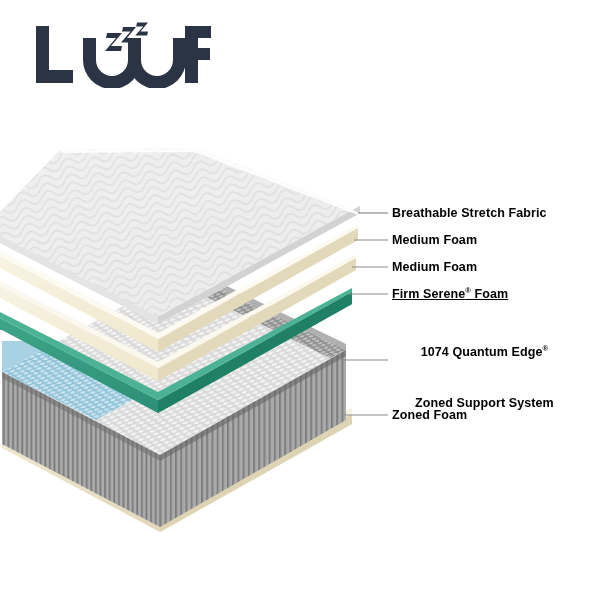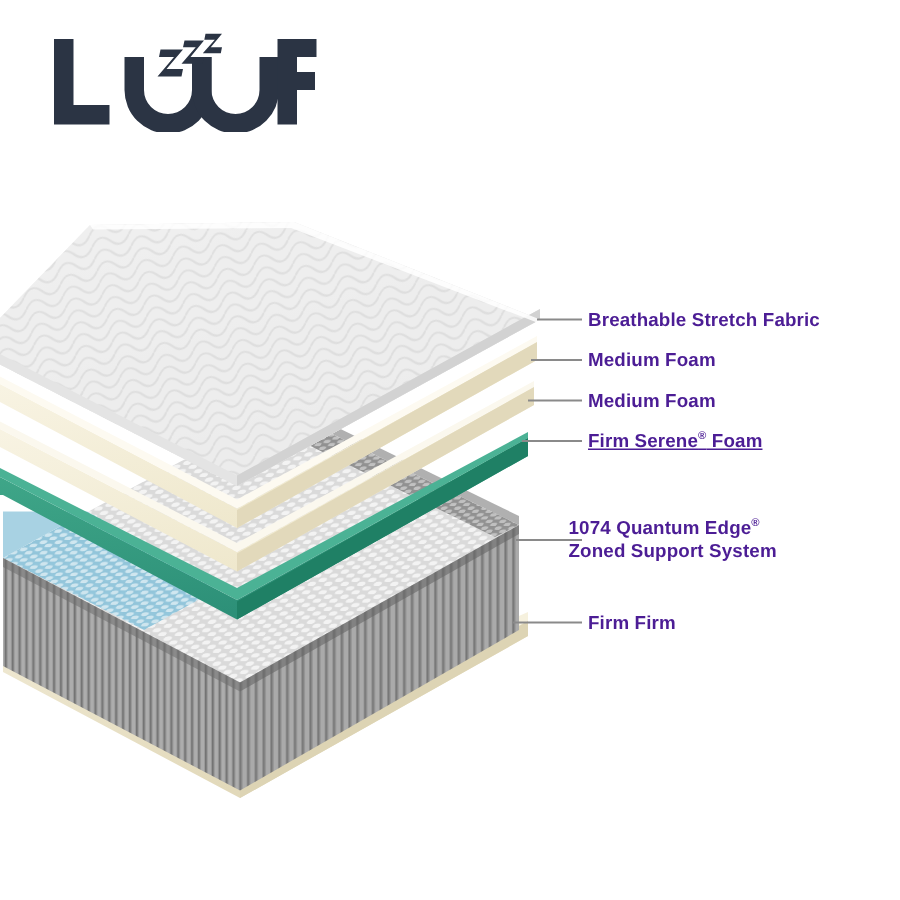--- a/index.html
+++ b/index.html
@@ -35,31 +35,31 @@
     width: 600px;
     height: 600px;
   }
 
   
   .label {
     position: absolute;
     font-family: "Liberation Sans", sans-serif;
     font-size: 12.5px;
     font-weight: 700;
-    color: #4c1d95;
+    color: #000000;
     letter-spacing: 0.1px;
     white-space: nowrap;
     line-height: 15px;
   }
   .label sup {
     font-size: 7.5px;
     vertical-align: super;
     line-height: 0;
   }
-  .label .l2 { display: block; }
+  .label .l2 { display: block; margin-top: 36px; }
 </style>
 </head>
 <body>
 
 <div id="stage">
 
   <div id="logo-wrap">
     <svg width="180" height="66" viewBox="0 0 180 66" xmlns="http://www.w3.org/2000/svg">
       <g fill="#2b3444">
 
@@ -214,22 +214,22 @@
   </div>
 
   <div class="label" style="left:392px; top:260px;">
     <span>Medium Foam</span>
   </div>
 
   <div class="label" style="left:392px; top:287px;text-decoration:underline;">
     <span>Firm Serene</span><sup>®</sup><span> Foam</span>
   </div>
 
-  <div class="label" style="left:379px; top:345px;">
+  <div class="label" style="left:415px; top:345px;text-align:center;">
     <span>1074 Quantum Edge</span><sup>®</sup>
     <span class="l2">Zoned Support System</span>
   </div>
 
   <div class="label" style="left:392px; top:408px;">
-    <span>Firm Firm</span>
+    <span>Zoned Foam</span>
   </div>
 
 </div>
 
 </body></html>

